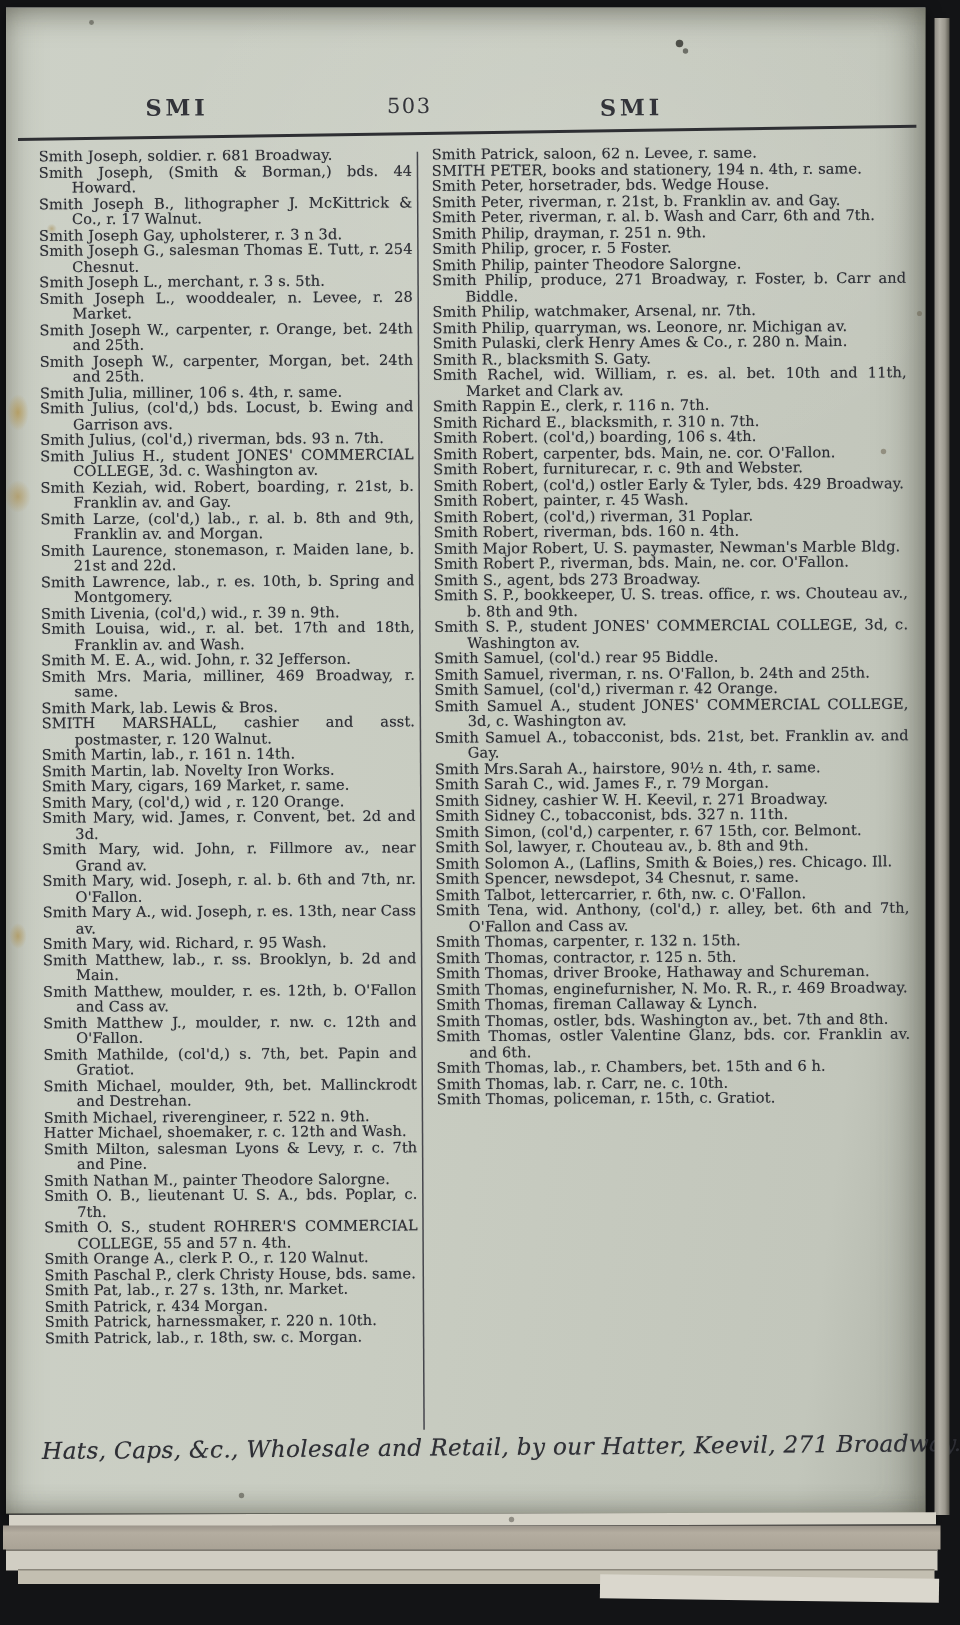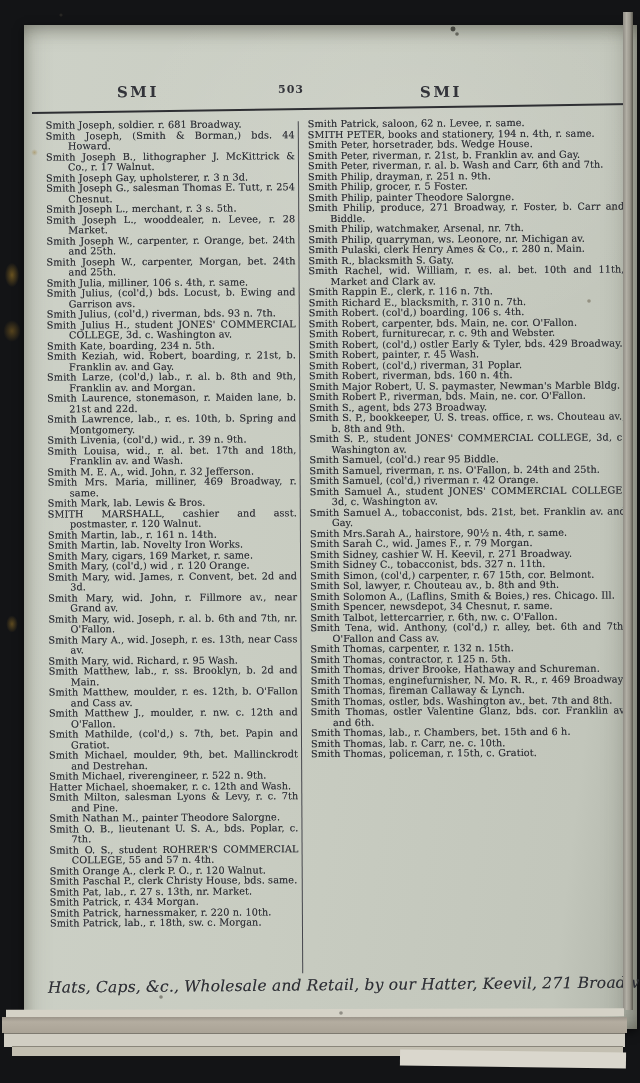--- a/index.html
+++ b/index.html
@@ -5,40 +5,39 @@
   html,body { margin:0; padding:0; }
   body {
     width:640px; height:1083px; position:relative; overflow:hidden;
     background:#131416;
     font-family:"DejaVu Serif", serif;
   }
   .photo { position:absolute; inset:0; }
 
   
   .page {
-    position:absolute; left:24px; top:5px; width:613px; height:1004px;
+    position:absolute; left:4px; top:5px; width:613px; height:1004px;
     background:
       radial-gradient(ellipse 420px 300px at 62% 12%, rgba(255,255,255,0.10), rgba(255,255,255,0) 70%),
       linear-gradient(97deg, #cdd1c7 0%, #c8ccc1 48%, #c2c6bb 88%, #b0b4a9 100%);
     box-shadow:
       inset 0 16px 20px -13px rgba(85,85,72,.55),
       inset 14px 0 24px -14px rgba(85,85,72,.50),
       inset -18px 0 28px -14px rgba(60,60,50,.55),
       inset 0 -12px 16px -10px rgba(85,85,72,.40),
       0 3px 9px rgba(0,0,0,.55);
-    margin-top: 20px;
   }
 
   
   .hdr {
     position:absolute; top:58px; font-size:15px; letter-spacing:2.5px;
     color:#33343a; font-weight:bold;
   }
   .hdr-left   { left:93px;  transform:rotate(-0.4deg); }
-  .hdr-center { left:254px; letter-spacing:1px; font-weight:bold; font-size:11px; }
+  .hdr-center { left:254px; letter-spacing:1px; font-weight:normal; font-size:14px; }
   .hdr-right  { left:396px; transform:rotate(-0.6deg); }
   .hdr-rule {
     position:absolute; top:87px; left:8px; width:599px; height:2px;
     background:#2e2f33; transform:rotate(-0.85deg); transform-origin:left center;
   }
 
   
   .columns {
     position:absolute; top:94px; left:24px; width:578px; height:858px;
     display:flex; transform:rotate(-0.3deg); overflow:hidden;
@@ -114,21 +113,20 @@
           <div class="entry">Smith Joseph Gay, upholsterer, r. 3 n 3d.</div>
           <div class="entry">Smith Joseph G., salesman Thomas E. Tutt, r. 254 Chesnut.</div>
           <div class="entry">Smith Joseph L., merchant, r. 3 s. 5th.</div>
           <div class="entry">Smith Joseph L., wooddealer, n. Levee, r. 28 Market.</div>
           <div class="entry">Smith Joseph W., carpenter, r. Orange, bet. 24th and 25th.</div>
           <div class="entry">Smith Joseph W., carpenter, Morgan, bet. 24th and 25th.</div>
           <div class="entry">Smith Julia, milliner, 106 s. 4th, r. same.</div>
           <div class="entry">Smith Julius, (col'd,) bds. Locust, b. Ewing and Garrison avs.</div>
           <div class="entry">Smith Julius, (col'd,) riverman, bds. 93 n. 7th.</div>
           <div class="entry">Smith Julius H., student JONES' COMMERCIAL COLLEGE, 3d. c. Washington av.</div>
-          <div class="entry">Smith Kate, boarding, 234 n. 5th.</div>
           <div class="entry">Smith Keziah, wid. Robert, boarding, r. 21st, b. Franklin av. and Gay.</div>
           <div class="entry">Smith Larze, (col'd,) lab., r. al. b. 8th and 9th, Franklin av. and Morgan.</div>
           <div class="entry">Smith Laurence, stonemason, r. Maiden lane, b. 21st and 22d.</div>
           <div class="entry">Smith Lawrence, lab., r. es. 10th, b. Spring and Montgomery.</div>
           <div class="entry">Smith Livenia, (col'd,) wid., r. 39 n. 9th.</div>
           <div class="entry">Smith Louisa, wid., r. al. bet. 17th and 18th, Franklin av. and Wash.</div>
           <div class="entry">Smith M. E. A., wid. John, r. 32 Jefferson.</div>
           <div class="entry">Smith Mrs. Maria, milliner, 469 Broadway, r. same.</div>
           <div class="entry">Smith Mark, lab. Lewis &amp; Bros.</div>
           <div class="entry">SMITH MARSHALL, cashier and asst. postmaster, r. 120 Walnut.</div>

